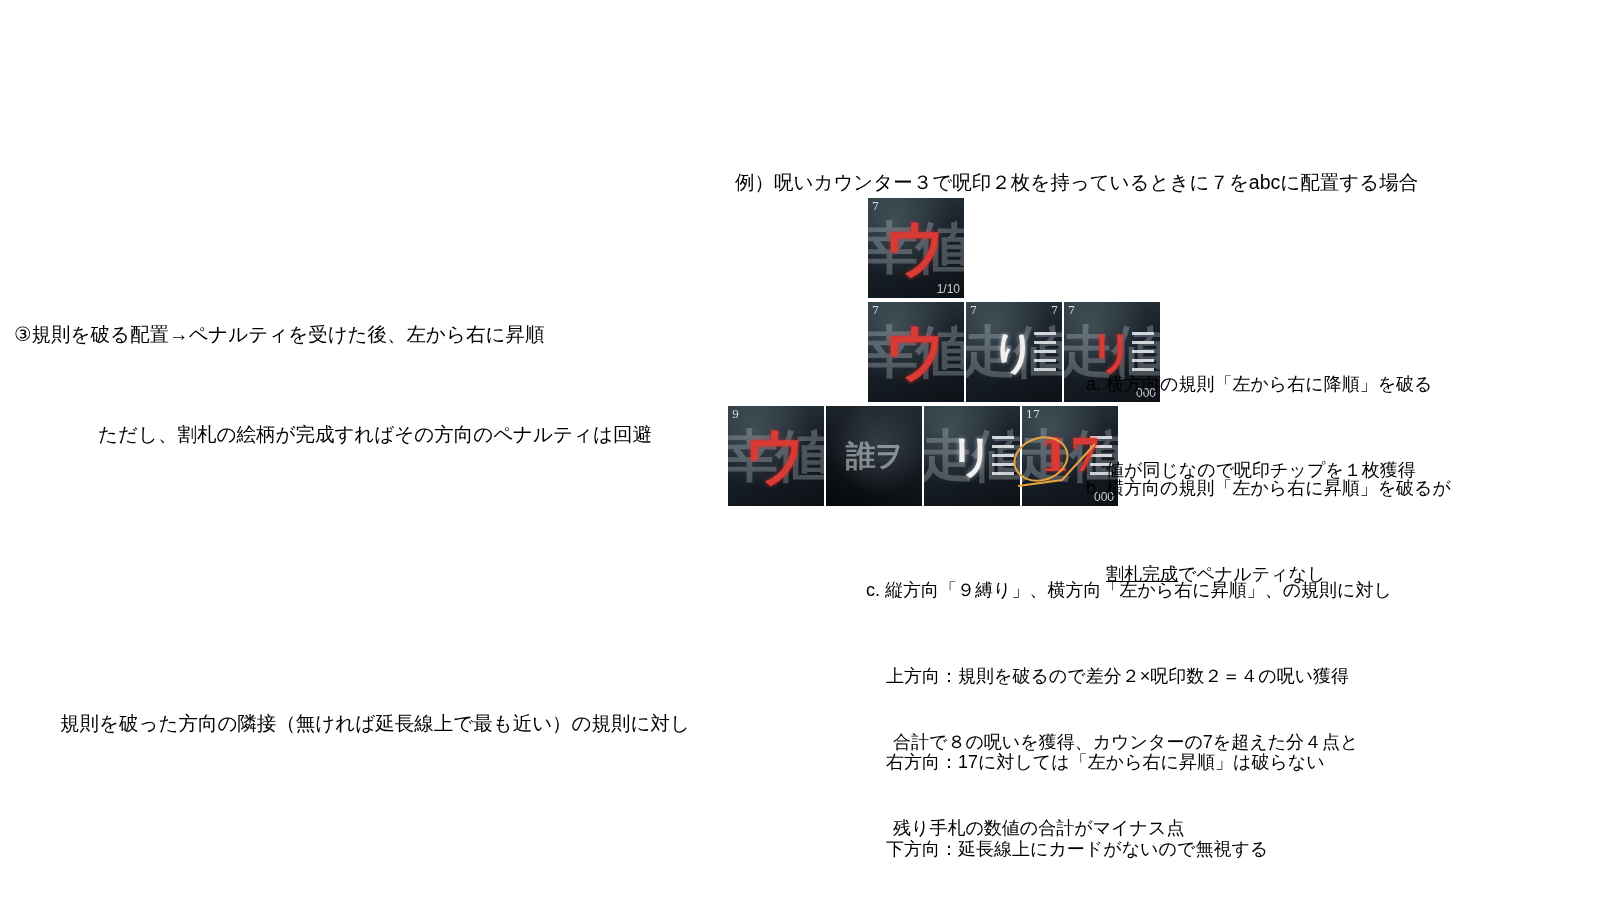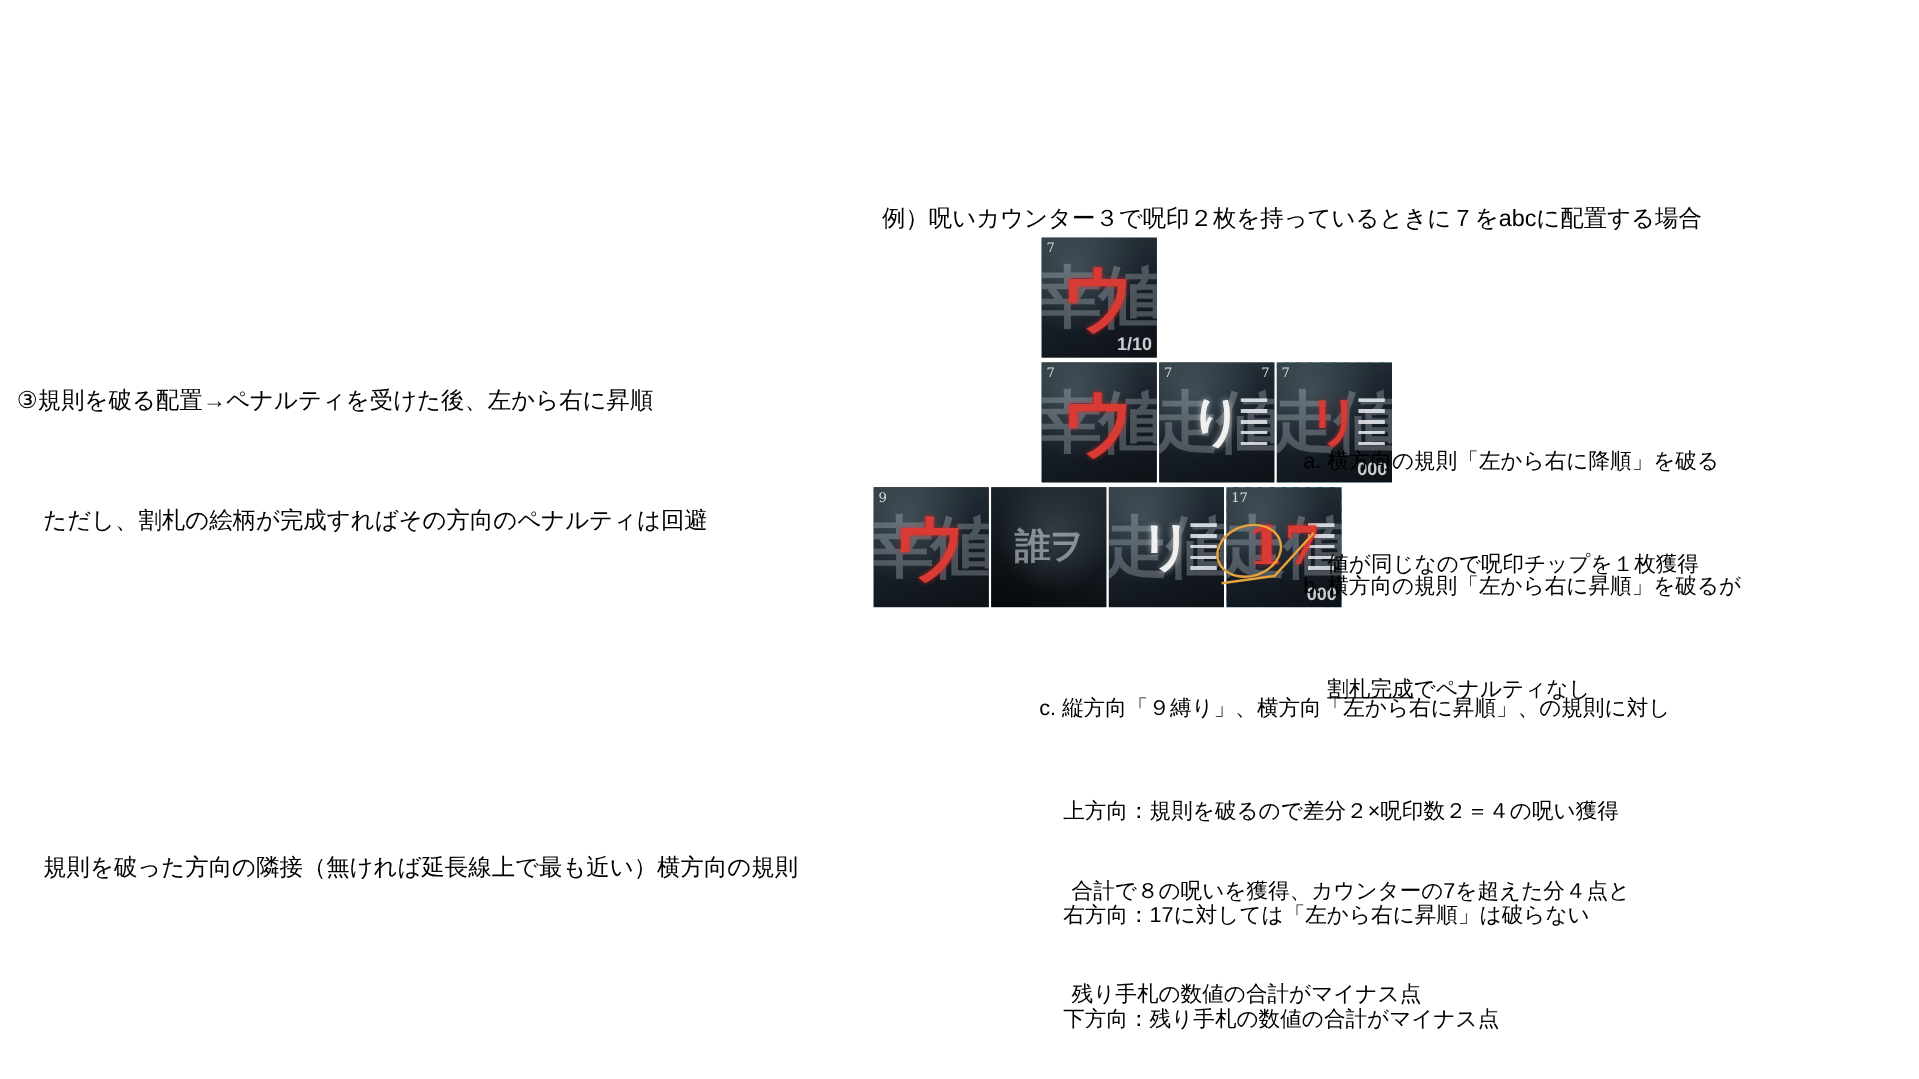--- a/index.html
+++ b/index.html
@@ -27,21 +27,21 @@
     left: 14px;
     top: 150px;
     width: 700px;
     font-size: 19.5px;
     line-height: 1.72;
     white-space: pre;
   }
   .block { margin-bottom: 20px; }
   .block:last-child { margin-bottom: 0; }
   .line { display: block; }
-  .indent1 { padding-left: 22px; }
+  .indent1 { padding-left: 22px; text-align: center; }
 
   
   .right-col {
     position: absolute;
     left: 735px;
     top: 168px;
     width: 850px;
   }
   .example-title {
     font-size: 19.5px;
@@ -102,23 +102,22 @@
     font-family: "DejaVu Serif", "Liberation Serif", serif;
   }
   .card .corner-num.r {
     left: auto;
     right: 4px;
   }
   .card .bottom-num {
     position: absolute;
     right: 4px;
     bottom: 2px;
-    font-size: 15px;
+    font-size: 12px;
     color: #c8ced2;
-    font-weight: bold;
   }
   .card .glyph {
     position: absolute;
     left: 50%;
     top: 50%;
     transform: translate(-50%, -50%);
     font-family: "DejaVu Serif", "Liberation Serif", serif;
     font-size: 62px;
     font-weight: bold;
     color: #d93b34;
@@ -179,21 +178,21 @@
 <div class="slide">
 
   <div class="left-col">
 
     <div class="block">
       <span class="line">③規則を破る配置→ペナルティを受けた後、左から右に昇順</span>
       <span class="line indent1">ただし、割札の絵柄が完成すればその方向のペナルティは回避</span>
     </div>
 
     <div class="block">
-      <span class="line indent1">規則を破った方向の隣接（無ければ延長線上で最も近い）横方向の規則</span>
+      <span class="line indent1">規則を破った方向の隣接（無ければ延長線上で最も近い）の規則に対し</span>
       
       
       
       
     </div>
 
     
 
     
 
@@ -280,21 +279,21 @@
 
   <svg class="leader" viewBox="0 0 95 52">
     <path d="M 95 4 L 62 40 L 18 46" stroke="#e8a33d" stroke-width="2" fill="none"></path>
   </svg>
   <div class="ellipse"></div>
 
   <div class="annot annot-c">
     <span class="line">c. 縦方向「９縛り」、横方向「左から右に昇順」、の規則に対し</span>
     <span class="line">    上方向：規則を破るので差分２×呪印数２＝４の呪い獲得</span>
     <span class="line">    右方向：17に対しては「左から右に昇順」は破らない</span>
-    <span class="line">    下方向：残り手札の数値の合計がマイナス点</span>
+    <span class="line">    下方向：延長線上にカードがないので無視する</span>
     
   </div>
 
   <div class="annot annot-sum">
     <span class="line">合計で８の呪いを獲得、カウンターの7を超えた分４点と</span>
     <span class="line">残り手札の数値の合計がマイナス点</span>
   </div>
 
 </div>
 

